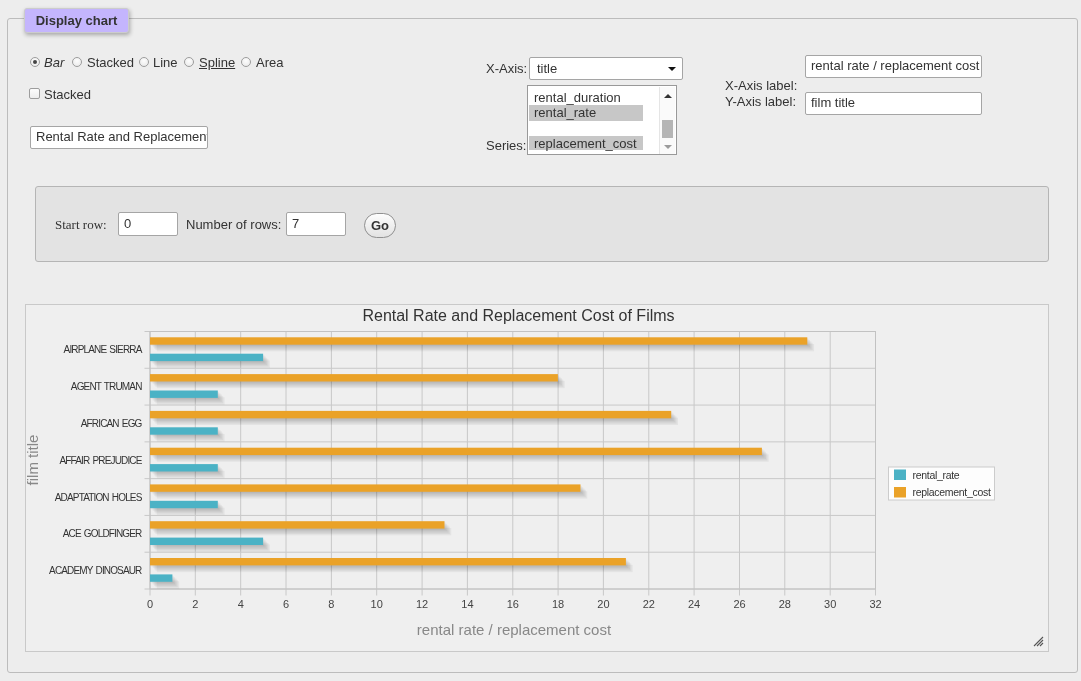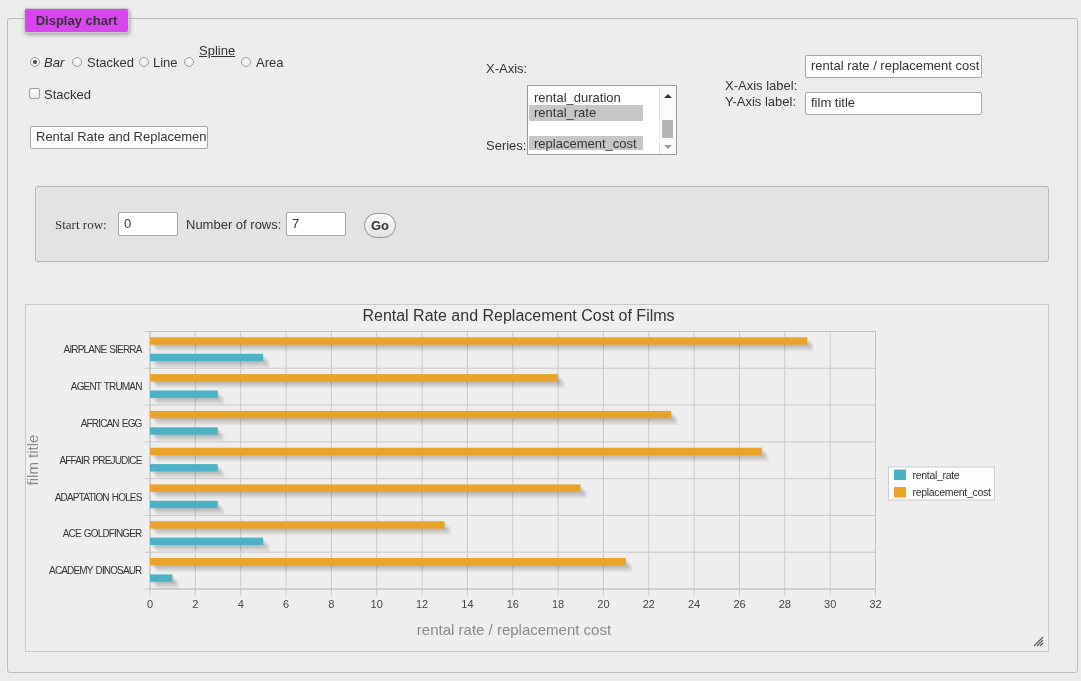--- a/index.html
+++ b/index.html
@@ -2,21 +2,21 @@
 <html><head>
 <meta charset="utf-8">
 <style>
 * { margin:0; padding:0; box-sizing:border-box; }
 html,body { width:1081px; height:681px; background:#ededed;
   font-family:"Liberation Sans", sans-serif; font-size:13px; color:#333; }
 #wrap { position:relative; width:1081px; height:681px; overflow:hidden; }
 .abs { position:absolute; }
 #fieldset { left:7px; top:18px; width:1071px; height:655px;
   border:1px solid #bcbcbc; border-radius:3px; }
-#legendbox { left:24px; top:8px; width:105px; height:25px; background:#d946ef;
+#legendbox { left:24px; top:8px; width:105px; height:25px; background:#c4b5fd;
   border:1px solid #ccc; border-radius:3px; box-shadow:1px 2px 4px rgba(0,0,0,0.3);
   font-weight:bold; font-size:13px; line-height:23px; text-align:center; z-index:5; }
 .radio { width:10px; height:10px; border:1px solid #9d9d9d; border-radius:50%;
   background:radial-gradient(circle at 50% 35%, #fdfdfd 0%, #e9e9e9 90%); }
 .radio.on::after { content:""; position:absolute; left:2px; top:2px; width:4px; height:4px;
   border-radius:50%; background:#444; }
 .lab { line-height:13px; }
 .checkbox { width:11px; height:11px; border:1px solid #9d9d9d; border-radius:2px;
   background:linear-gradient(#fcfcfc,#ededed); }
 .input { background:#fff; border:1px solid #a5a5a5; border-radius:2px;
@@ -53,30 +53,31 @@
   <div class="abs" id="fieldset"></div>
   <div class="abs" id="legendbox">Display chart</div>
 
   <div class="abs radio on" style="left:30px;top:57px;"></div>
   <div class="abs lab" style="left:44px;top:56px;font-style:italic;">Bar</div>
   <div class="abs radio" style="left:72px;top:57px;"></div>
   <div class="abs lab" style="left:87px;top:56px;">Stacked</div>
   <div class="abs radio" style="left:139px;top:57px;"></div>
   <div class="abs lab" style="left:153px;top:56px;">Line</div>
   <div class="abs radio" style="left:184px;top:57px;"></div>
-  <div class="abs lab" style="left:199px;top:44px;text-decoration:underline;">Spline</div>
+  <div class="abs lab" style="left:199px;top:56px;text-decoration:underline;">Spline</div>
   <div class="abs radio" style="left:241px;top:57px;"></div>
   <div class="abs lab" style="left:256px;top:56px;">Area</div>
 
   <div class="abs checkbox" style="left:29px;top:88px;"></div>
   <div class="abs lab" style="left:44px;top:88px;">Stacked</div>
 
   <div class="abs input" style="left:30px;top:126px;width:178px;height:23px;">Rental Rate and Replacement Cost of Films</div>
 
   <div class="abs lab" style="left:486px;top:62px;">X-Axis:</div>
+  <div class="abs" id="sel">title<span class="arr"></span></div>
 
   <div class="abs lab" style="left:486px;top:139px;">Series:</div>
   <div class="abs" id="list">
     <div class="it" style="top:3.6px;">rental_duration</div>
     <div class="it hl" style="top:19.2px;">rental_rate</div>
     <div class="it" style="top:49px;">length</div>
     <div class="it hl" style="top:50.2px;height:14.3px;">replacement_cost</div>
     <div id="sb">
         <span class="up"></span>
         <span class="th"></span>

